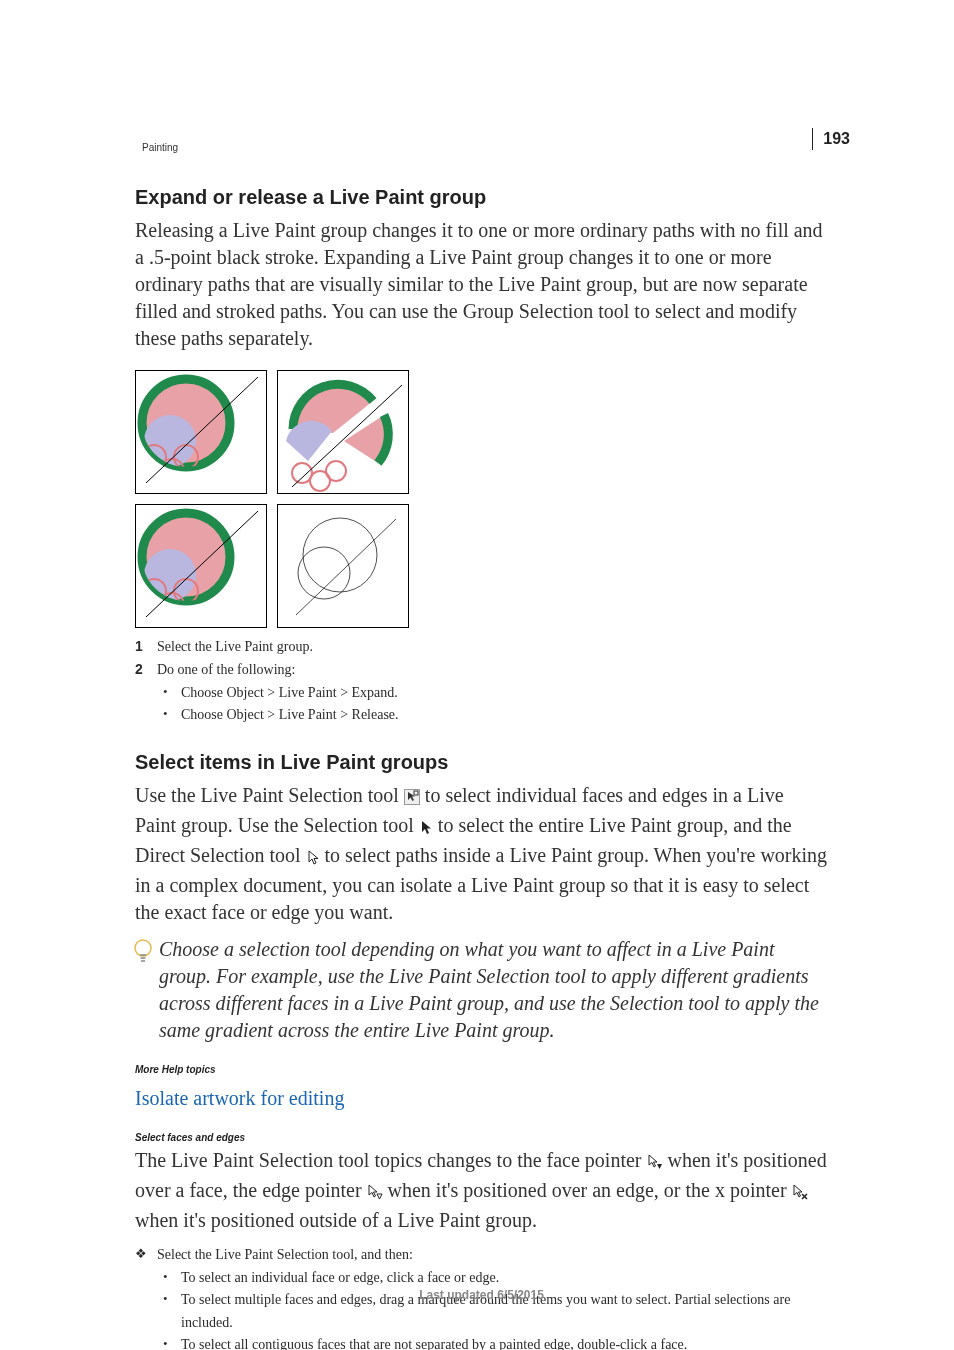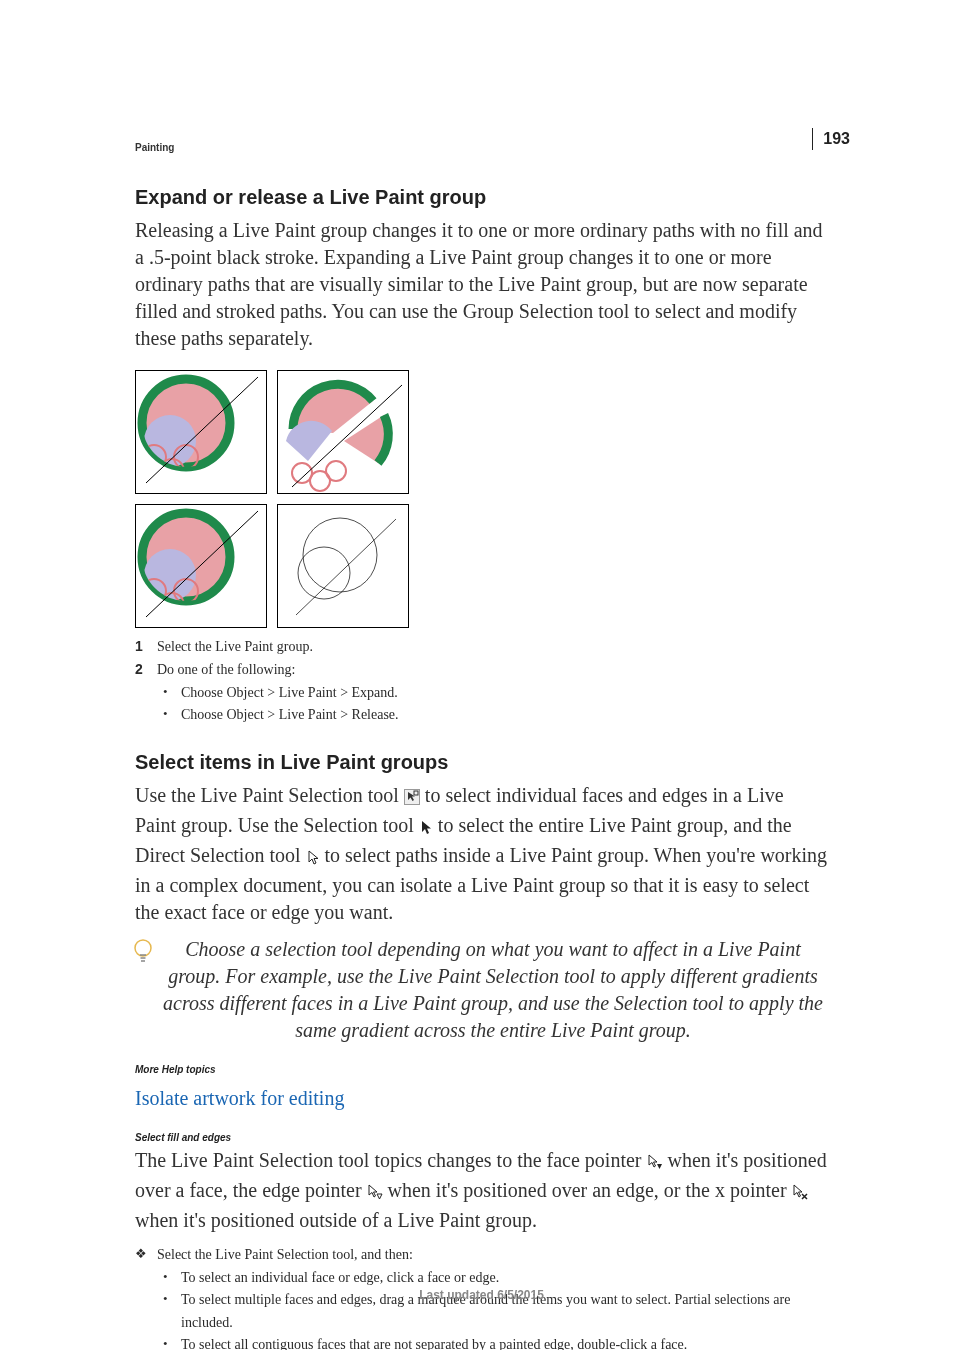--- a/index.html
+++ b/index.html
@@ -11,23 +11,23 @@
   .page {
     width: 954px;
     height: 1350px;
     position: relative;
     box-sizing: border-box;
     padding: 130px 125px 60px 135px;
   }
   .header-label {
     position: absolute;
     top: 142px;
-    left: 135px;
-    font-family: "Myriad Pro", "Segoe UI", Helvetica, Arial, sans-serif;
-    font-weight: 700;
+    left: 142px;
+    font-family: "Myriad Pro", "Segoe UI", Helvetica, Arial, sans-serif;
+    font-weight: 400;
     font-size: 10px;
     color: #333;
   }
   .page-number-box {
     position: absolute;
     top: 128px;
     right: 104px;
     border-left: 1.5px solid #222;
     padding: 2px 0 2px 10px;
     font-family: Liberation Sans, sans-serif;
@@ -274,29 +274,29 @@
       <span> to select paths inside a Live Paint group. When you're working in a complex document, you can isolate a Live Paint group so that it is easy to select the exact face or edge you want.</span>
     </p>
 
     <div class="tip-row">
       <span class="tip-icon">
         <svg width="20" height="28" viewBox="0 0 20 28">
           <circle cx="10" cy="10" r="8" fill="none" stroke="#e6b84f" stroke-width="1.5"></circle>
           <path d="M7 17 L13 17 M7.5 20 L12.5 20 M8 23 L12 23" stroke="#888" stroke-width="1.5" fill="none"></path>
         </svg>
       </span>
-      <p class="italic" style="margin:2px;text-align:center;">Choose a selection tool depending on what you want to affect in a Live Paint group. For example, use the Live Paint Selection tool to apply different gradients across different faces in a Live Paint group, and use the Selection tool to apply the same gradient across the entire Live Paint group.</p>
+      <p class="italic" style="margin:2px;">Choose a selection tool depending on what you want to affect in a Live Paint group. For example, use the Live Paint Selection tool to apply different gradients across different faces in a Live Paint group, and use the Selection tool to apply the same gradient across the entire Live Paint group.</p>
     </div>
 
     <h3>More Help topics</h3>
     <p style="margin-top:10px;">
       <span class="link">Isolate artwork for editing</span>
     </p>
 
-    <h3>Select fill and edges</h3>
+    <h3>Select faces and edges</h3>
     <p>
       <span>The Live Paint Selection tool topics changes to the face pointer </span>
       <span class="inline-icon">
         <svg width="16" height="16" viewBox="0 0 16 16">
             <path d="M2 1 L2 11 L5 8.5 L7 13 L8.5 12 L6.5 8 L10 8 Z" fill="none" stroke="#222" stroke-width="1"></path>
             <path d="M10 10 L15 10 L12.5 15 Z" fill="#222"></path>
           </svg>
       </span>
       <span> when it's positioned over a face, the edge pointer </span>
       <span class="inline-icon">

